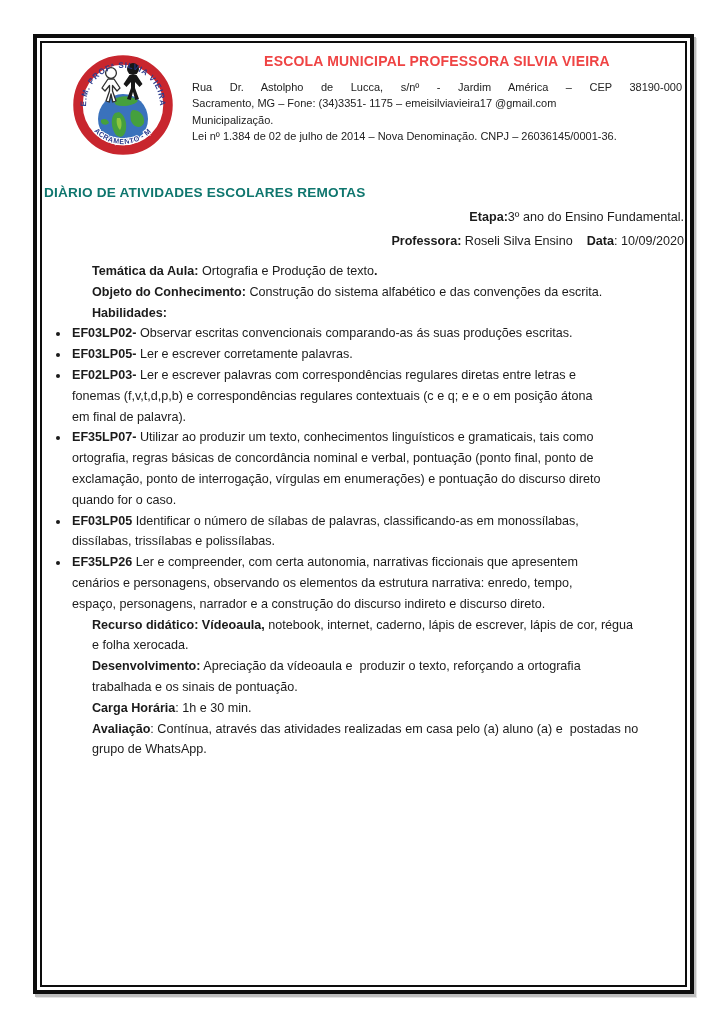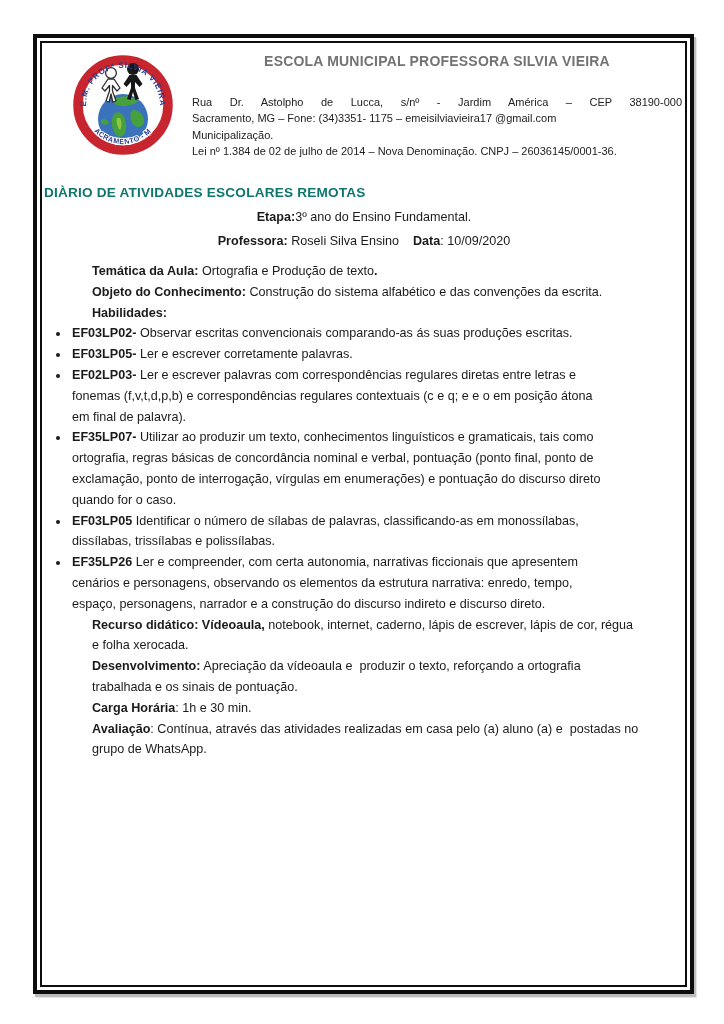--- a/index.html
+++ b/index.html
@@ -24,30 +24,30 @@
     padding:4px 1px 4px 2px;
     overflow:hidden;
   }
 
   
   .header { display:flex; align-items:flex-start; }
   .logo-wrap { flex:0 0 auto; margin:2px 0 0 24px; width:110px; height:112px; }
   .header-text { flex:1 1 auto; margin-left:14px; margin-right:2px; padding-top:6px;
                  font-size:11px; line-height:16.6px; color:#222; }
   .school-name { font-weight:bold; font-size:14px; text-align:center;
-                 letter-spacing:.2px; margin-bottom:24px; color:#737373; }
+                 letter-spacing:.2px; margin-bottom:9px; color:#ef4444; }
   .addr { white-space:pre-wrap; }
   .addr.just { text-align:justify; text-align-last:justify; }
   .law-row { display:flex; justify-content:space-between; }
   .law-row .lft { word-spacing:3px; }
 
   
   .doc-title { text-align:left; font-weight:bold; font-size:13.6px;
                margin-top:24px; color:#0f766e; letter-spacing:.2px; }
-  .center-line { text-align:center; font-size:12.6px; margin-top:10px; white-space:pre-wrap; }
+  .center-line { text-align:right; font-size:12.6px; margin-top:10px; white-space:pre-wrap; }
 
   
   .body-text { margin-top:13px; font-size:12.6px; line-height:20.8px; }
   .para { white-space:pre-wrap;margin-left:48px; }
   .b { font-weight:bold; }
   .hab-list { list-style:disc outside; margin:0; padding-left:26px; }
   .hab-list li { padding-left:2px; white-space:pre-wrap; }
   .gap-top { margin-top:14px; }
 
   svg text { font-family:"Liberation Sans","DejaVu Sans",sans-serif; }

